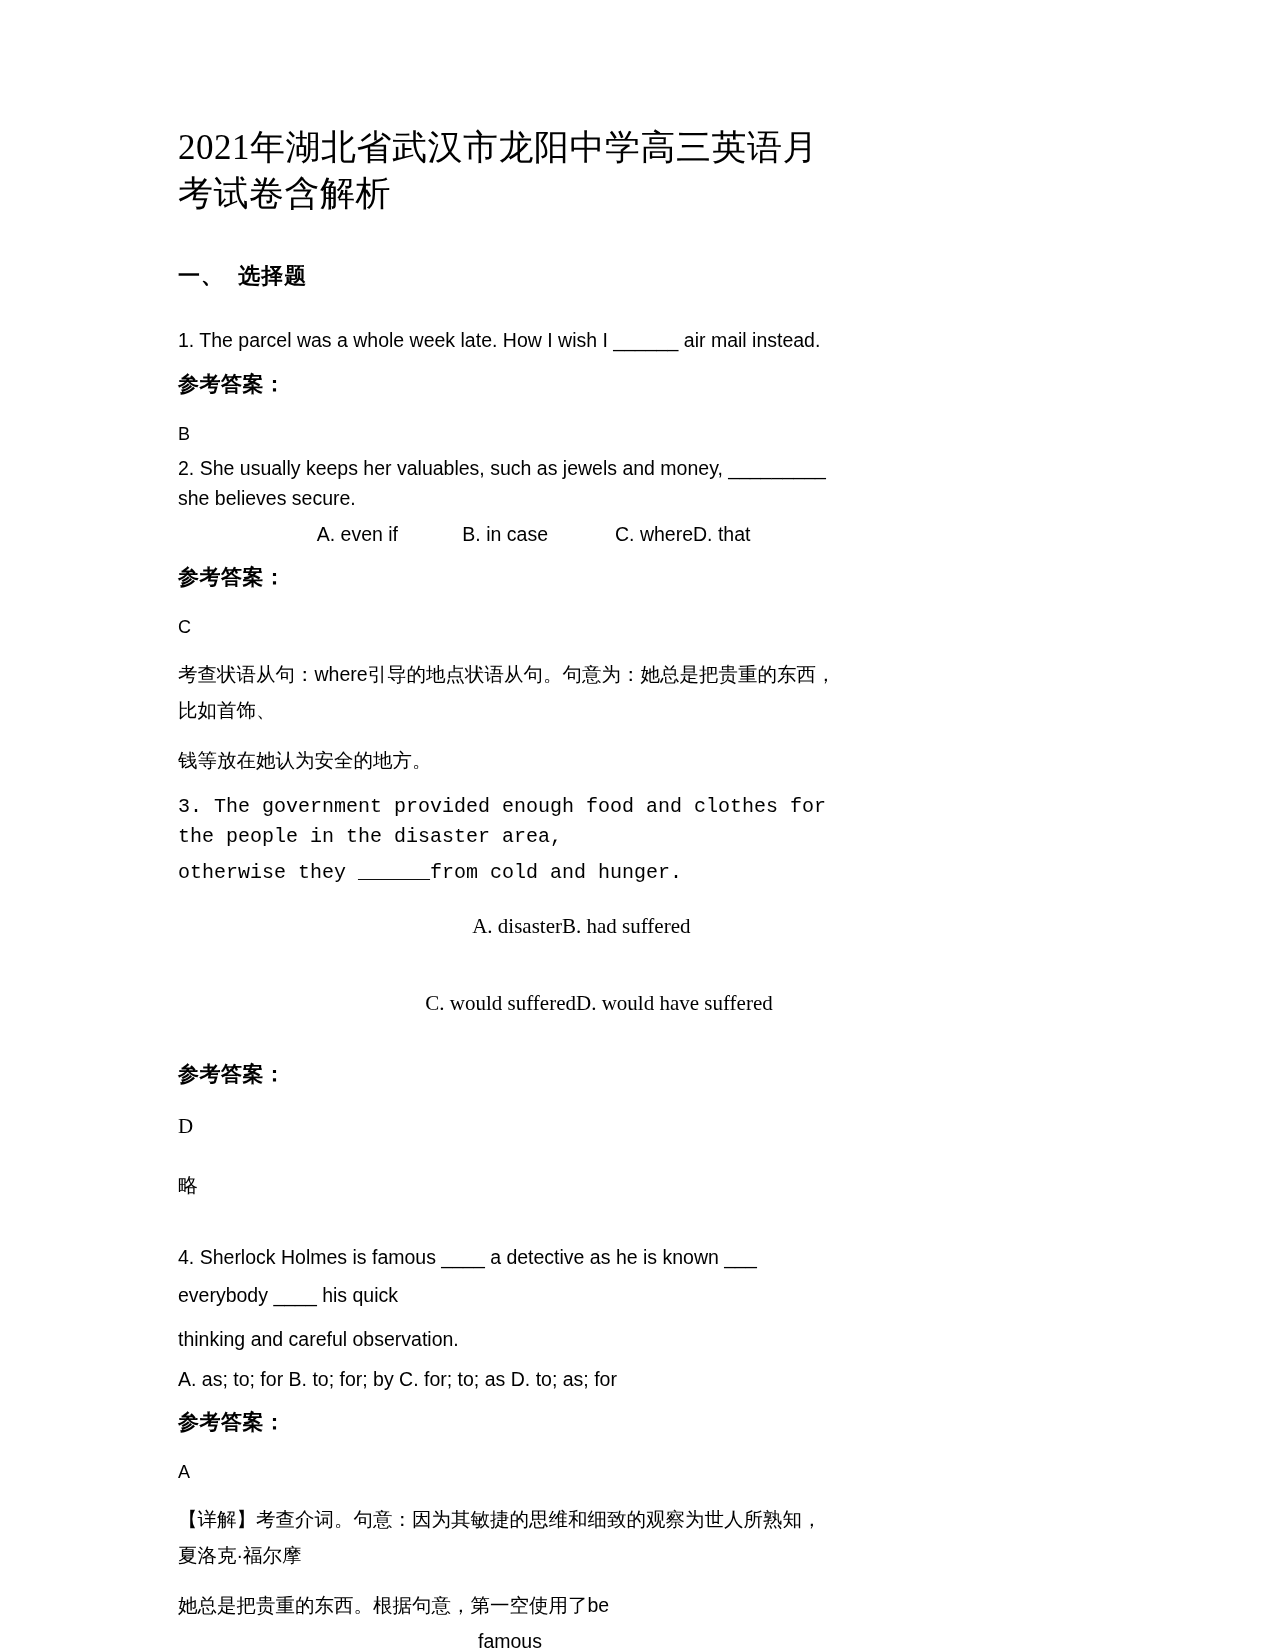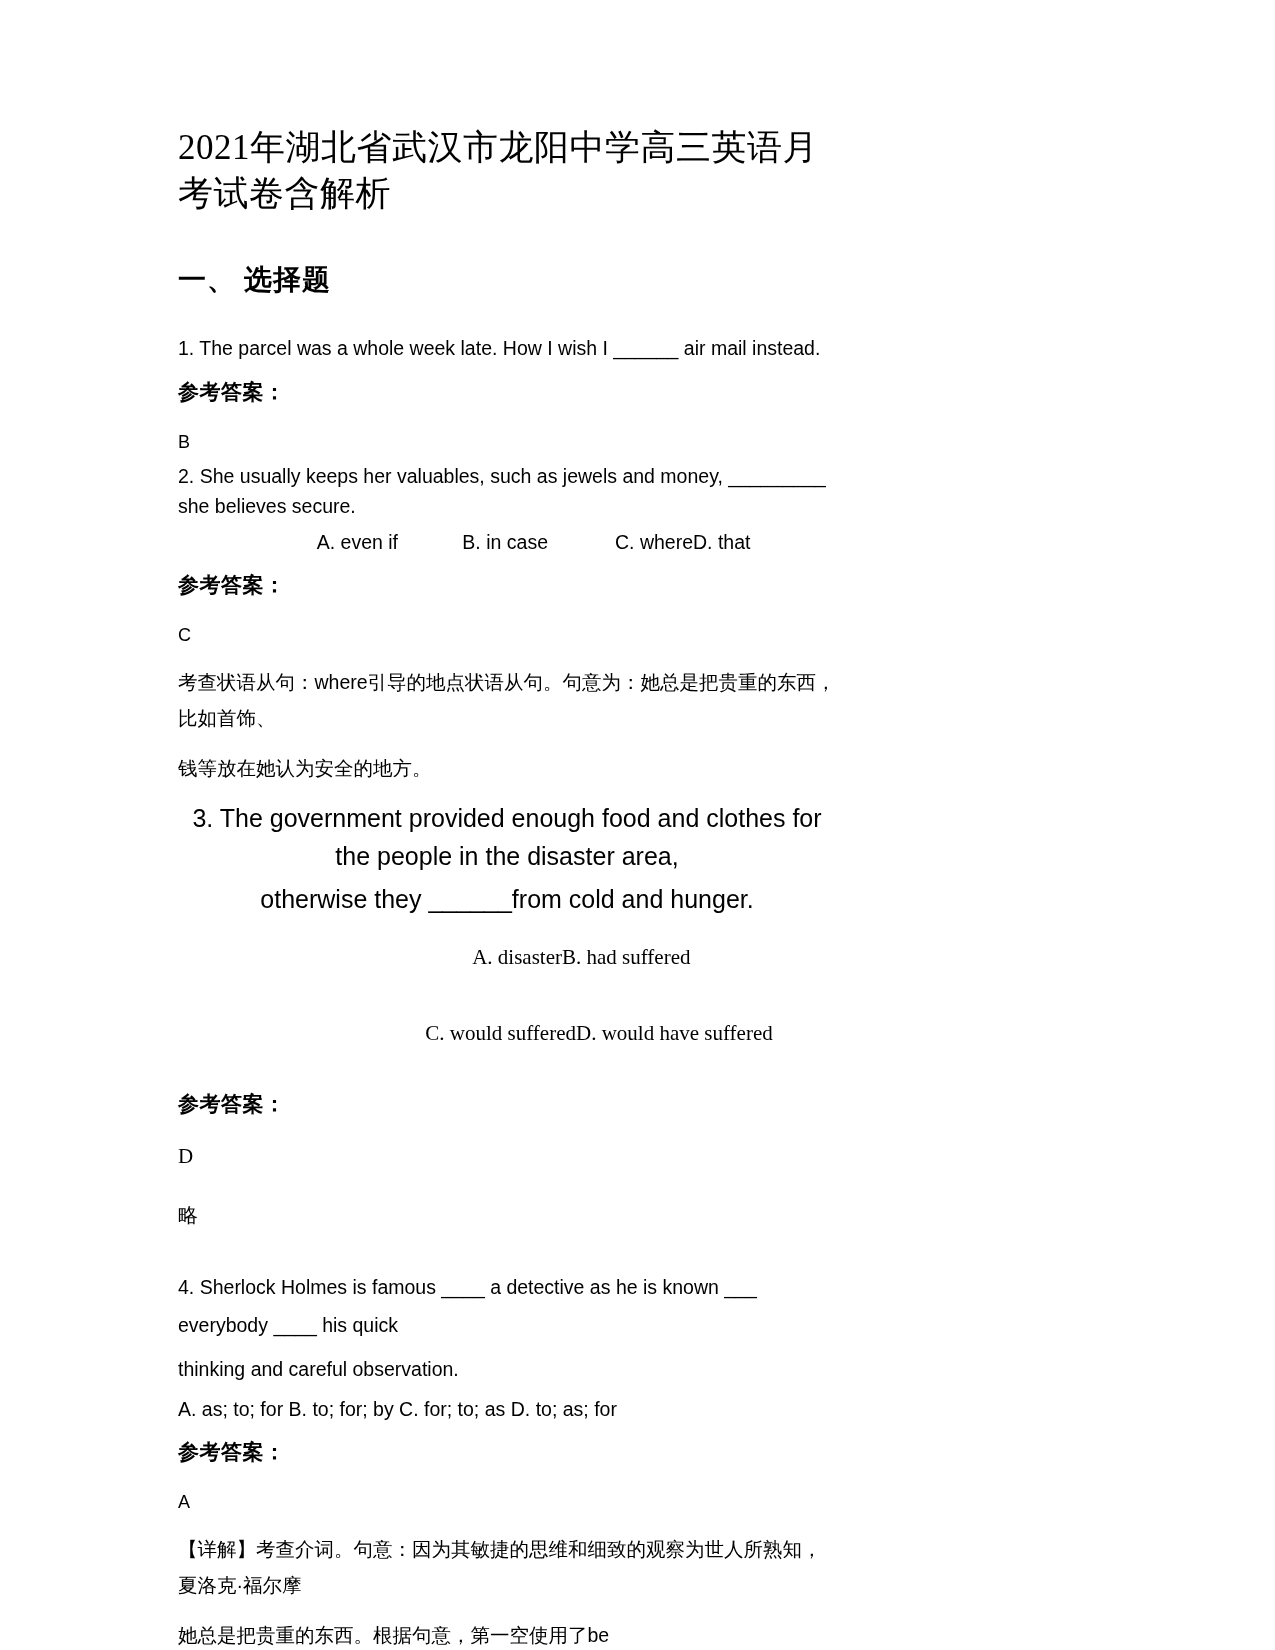--- a/index.html
+++ b/index.html
@@ -23,37 +23,36 @@
   .doc-title {
     font-family: "Liberation Serif", serif;
     font-size: 35px;
     line-height: 1.32;
     text-align: left;
     margin: 0 0 44px 0;
     font-weight: normal;
     letter-spacing: 0.5px;
   }
   .section-heading {
-    font-family: Liberation Serif, serif;
-    font-size: 28px;
+    font-family: Liberation Mono, monospace;
+    font-size: 22px;
     font-weight: bold;
     margin: 0 0 34px 0;
     letter-spacing: 1px;
   }
   .q-line {
     font-family: "Liberation Sans", sans-serif;
     font-size: 19.5px;
     line-height: 1.55;
     margin: 0 0 6px 0;
   }
   .q-line.serif {
-    font-family: Liberation Sans, sans-serif;
-    font-size: 25px;
+    font-family: Liberation Mono, monospace;
+    font-size: 20px;
     line-height: 1.5;
-    text-align: center;
   }
   .opts {
     font-family: "Liberation Sans", sans-serif;
     font-size: 19.5px;
     line-height: 1.55;
     margin: 0 0 14px 0;
     padding-left: 38px;
   }
   .opts.serif {
     font-family: "Liberation Serif", serif;

